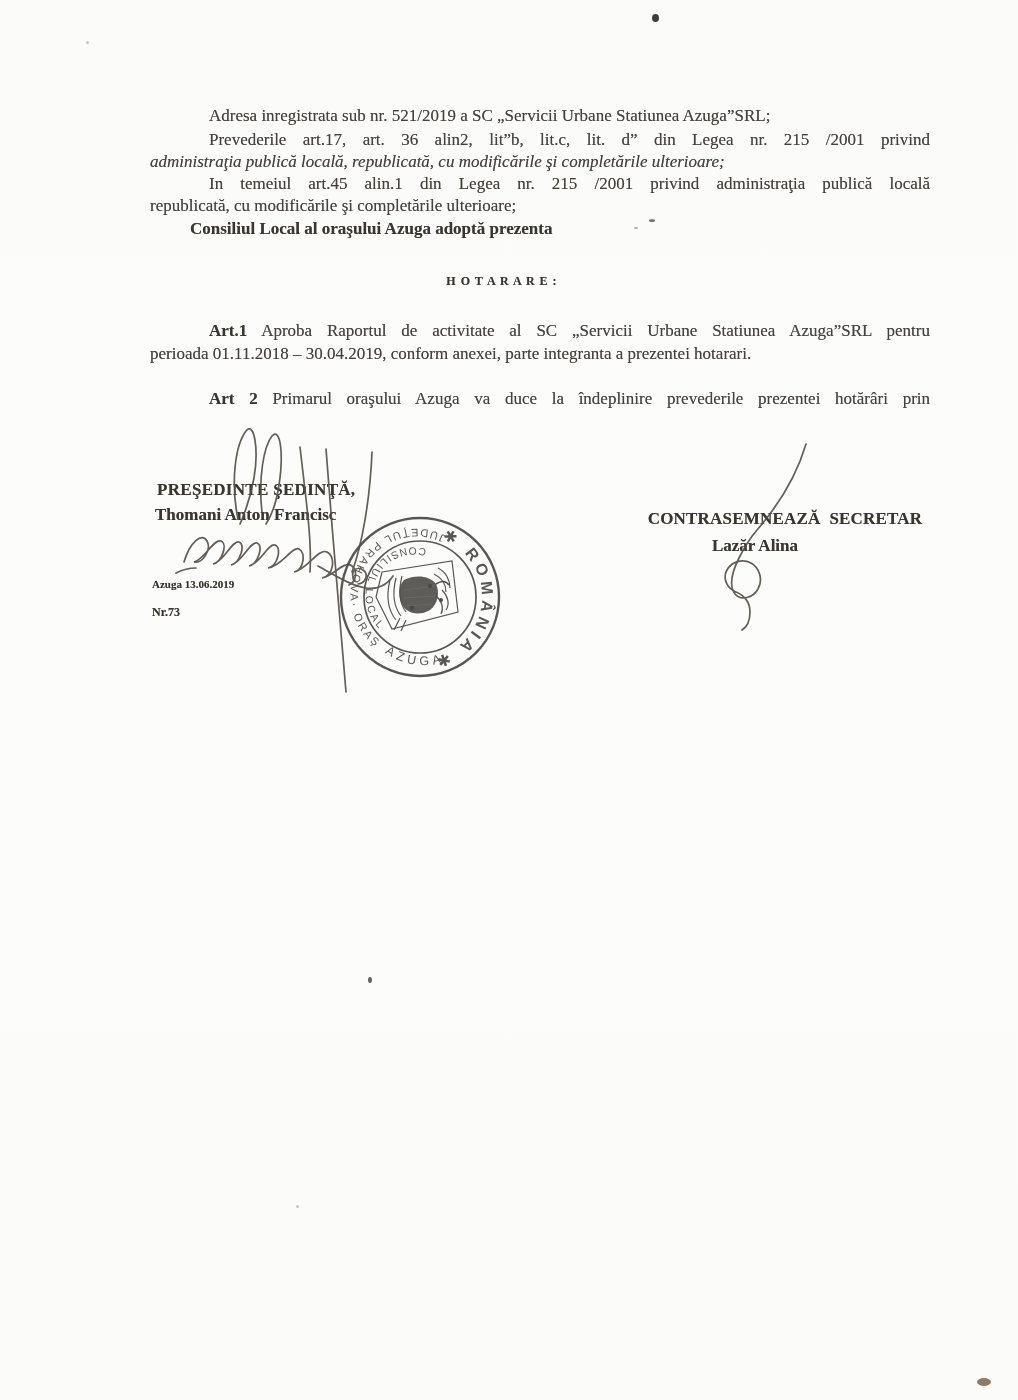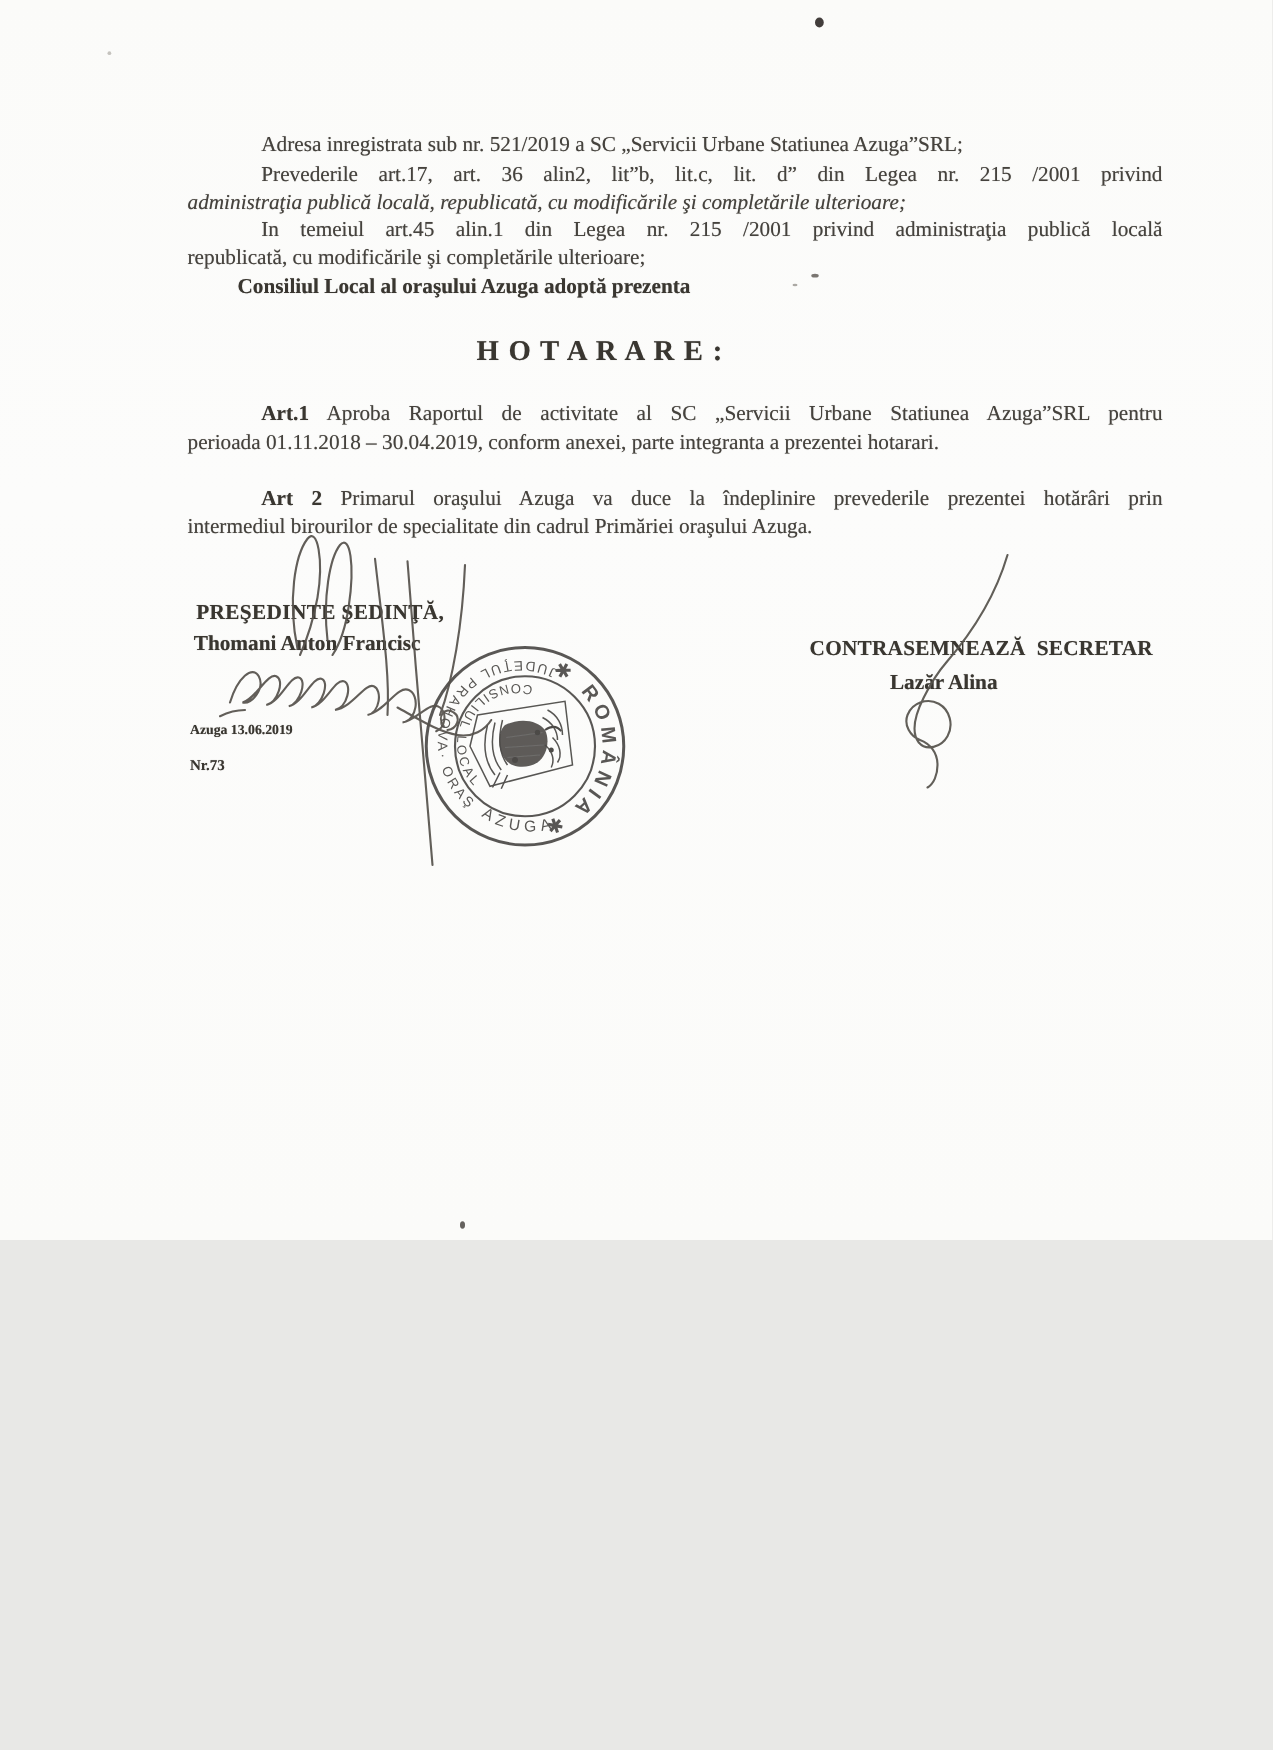--- a/index.html
+++ b/index.html
@@ -1,37 +1,37 @@
 <!DOCTYPE html>
 <html><head>
 <meta charset="utf-8">
 <style>
   html,body{margin:0;padding:0;background:#e8e8e6;}
   .page{
     position:relative;
-    width:1018px;height:992px;
+    width:1018px;height:1400px;
     margin:0 auto;
     background:linear-gradient(180deg,#fbfbf9 0%,#fcfcfb 40%,#fbfbf9 100%);
     overflow:hidden;
     font-family:"Liberation Serif","DejaVu Serif",serif;
   }
   .txt{
     position:absolute;
     left:150px;width:780px;
     font-size:17px;line-height:22px;
     color:#45423d;
     text-shadow:0 0 .6px rgba(70,66,60,.55);
     white-space:normal;
   }
   .ind{text-indent:59px;}
   .j{text-align:justify;text-align-last:justify;}
   .b{font-weight:bold;color:#393630;}
   .heading{
-    left:142px;width:676px;text-align:center;text-align-last:center;
-    font-weight:bold;font-size:23px;letter-spacing:1px;color:#393630;
+    left:164px;width:676px;text-align:center;text-align-last:center;
+    font-weight:bold;font-size:12px;letter-spacing:1px;color:#393630;
   }
   .sigblock{position:absolute;font-weight:bold;color:#393630;font-size:17px;
     text-shadow:0 0 .6px rgba(60,56,50,.55);}
   .pre{white-space:pre;}
   .ctr{text-align:center;margin-top:26px;}
   .speck{position:absolute;border-radius:50%;filter:blur(.4px);}
   svg.overlay{position:absolute;left:0;top:410px;}
   .stamp-text{font-family:"Liberation Sans","DejaVu Sans",sans-serif;fill:#4c4a47;}
 </style>
 </head>
@@ -45,21 +45,20 @@
   <div class="txt ind j" style="top:173px;">In temeiul art.45 alin.1 din Legea nr. 215 /2001 privind administraţia publică locală</div>
   <div class="txt b" style="top:218px;text-indent:40px;">Consiliul Local al oraşului Azuga adoptă prezenta</div>
   <div class="txt" style="top:195px;">republicată, cu modificările şi completările ulterioare;</div>
 
   <div class="txt heading" style="top:270px;">H O T A R A R E :</div>
 
   <div class="txt ind j" style="top:320px;"><span class="b">Art.1</span> <span>Aproba Raportul de activitate al SC  „Servicii Urbane Statiunea Azuga”SRL pentru</span></div>
   <div class="txt" style="top:343px;">perioada 01.11.2018 – 30.04.2019, conform anexei, parte integranta a prezentei hotarari.</div>
 
   <div class="txt ind j" style="top:388px;"><span class="b">Art 2</span> <span>Primarul oraşului Azuga va duce la îndeplinire prevederile prezentei hotărâri prin</span></div>
-  <div class="txt" style="top:410px;">intermediul birourilor de specialitate din cadrul Primăriei oraşului Azuga.</div>
 
   <div class="sigblock" style="left:157px;top:480px;letter-spacing:.3px;">PREŞEDINTE ŞEDINŢĂ,</div>
   <div class="sigblock" style="left:155px;top:505px;">Thomani Anton Francisc</div>
   <div class="sigblock" style="left:152px;top:578px;font-size:11px;">Azuga 13.06.2019</div>
   <div class="sigblock" style="left:152px;top:605px;font-size:12px;">Nr.73</div>
 
   <div class="sigblock pre ctr" style="left:630px;top:483px;width:310px;letter-spacing:.2px;">CONTRASEMNEAZĂ  SECRETAR</div>
   <div class="sigblock ctr" style="left:655px;top:510px;width:200px;">Lazăr Alina</div>
 
   <svg class="overlay" width="1018" height="310" viewBox="0 410 1018 310">

